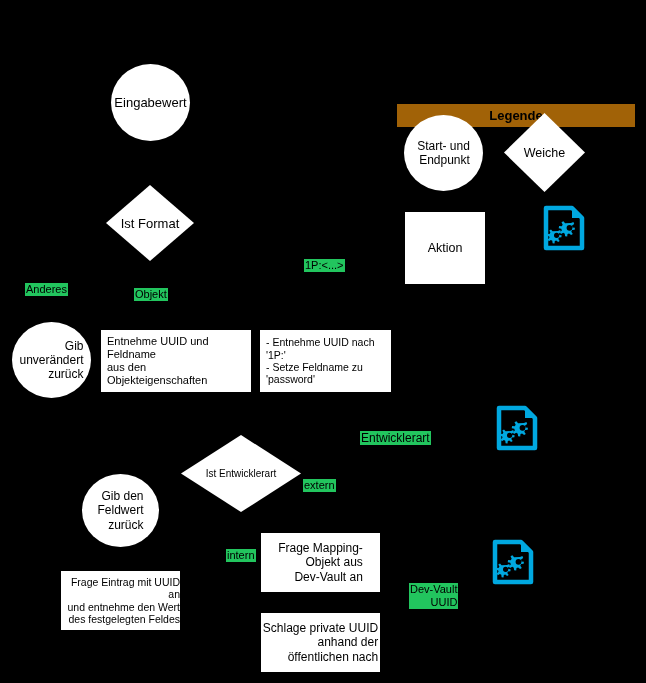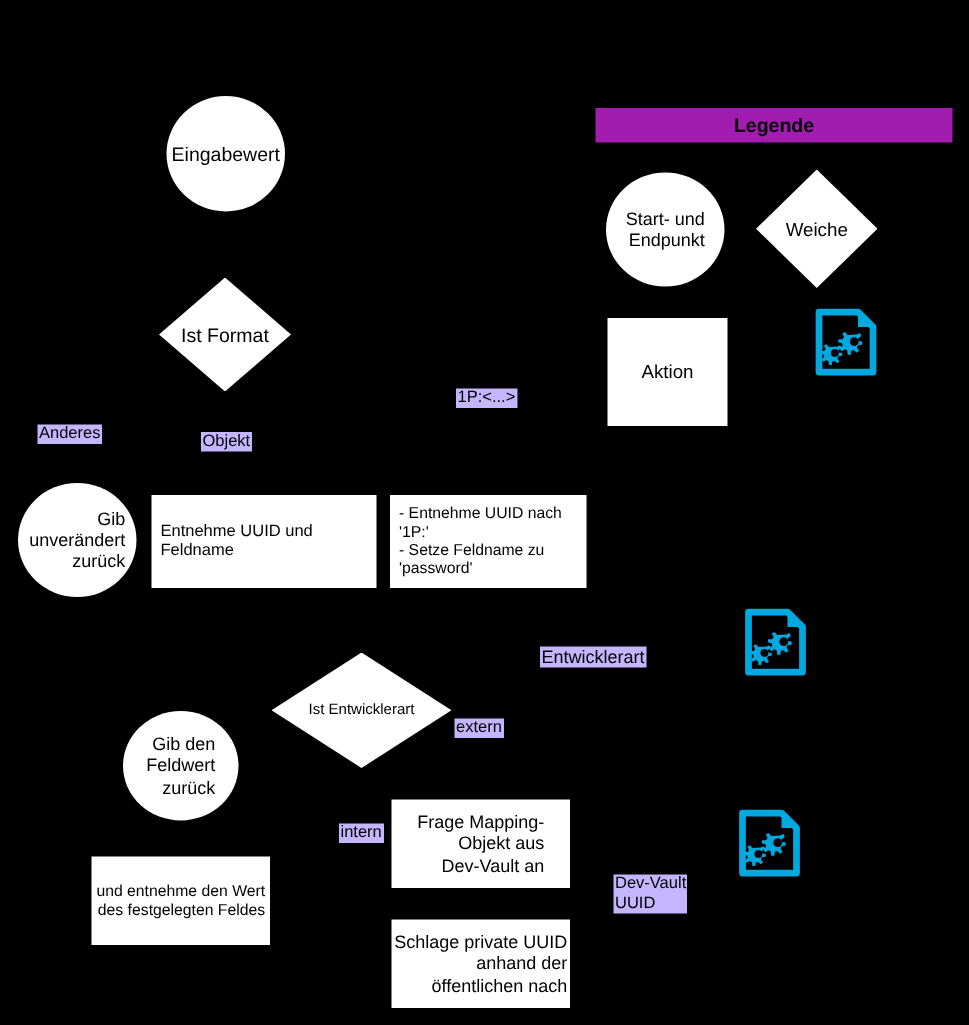--- a/index.html
+++ b/index.html
@@ -53,37 +53,38 @@
   }
   .diamond .dlabel {
     position: relative;
     z-index: 2;
     white-space: nowrap;
   }
 
   
   .edge-label {
     position: absolute;
-    background: #c4b5fd;
+    background: #22c55e;
     color: #000000;
     padding: 0px 1px;
     white-space: nowrap;
     line-height: 1.2;
-    text-align: left;
+    text-align: right;
   }
 
   
   .legend-header {
     position: absolute;
-    background: #a21caf;
+    background: #a16207;
     color: #000000;
     font-weight: bold;
     display: flex;
     align-items: center;
     justify-content: center;
+    margin-top: 32px;
   }
 
   
   .ml { display: block; }
   .txt-left { text-align: left; justify-content: flex-start; }
   .pad-l { padding-left: 6px; padding-right: 4px; }
 
   .icon-doc { position: absolute; }
 </style>
 </head>
@@ -110,20 +111,21 @@
     <div>
       <span class="ml">Gib</span>
       <span class="ml">unverändert</span>
       <span class="ml">zurück</span>
     </div>
   </div>
 
   <div class="node rect txt-left pad-l" style="left:101px; top:330px; width:150px; height:62px; font-size:11px;">
     <div>
       <span class="ml">Entnehme UUID und Feldname</span>
+      <span class="ml">aus den Objekteigenschaften</span>
     </div>
   </div>
 
   <div class="node rect txt-left pad-l" style="left:260px; top:330px; width:131px; height:62px; font-size:10.5px;">
     <div>
       <span class="ml">- Entnehme UUID nach '1P:'</span>
       <span class="ml">- Setze Feldname zu</span>
       <span class="ml">'password'</span>
     </div>
   </div>
@@ -155,20 +157,21 @@
     </div>
   </div>
 
   <div class="edge-label" style="left:409px; top:548px; font-size:11px;margin-top:35px;">
     <span class="ml">Dev-Vault</span>
     <span class="ml">UUID</span>
   </div>
 
   <div class="node rect" style="left:61px; top:571px; width:119px; height:59px; font-size:10.5px;">
     <div>
+      <span class="ml">Frage Eintrag mit UUID an</span>
       <span class="ml">und entnehme den Wert</span>
       <span class="ml">des festgelegten Feldes</span>
     </div>
   </div>
 
   <div class="node rect" style="left:261px; top:613px; width:119px; height:59px; font-size:12px;">
     <div>
       <span class="ml">Schlage private UUID</span>
       <span class="ml">anhand der</span>
       <span class="ml">öffentlichen nach</span>

